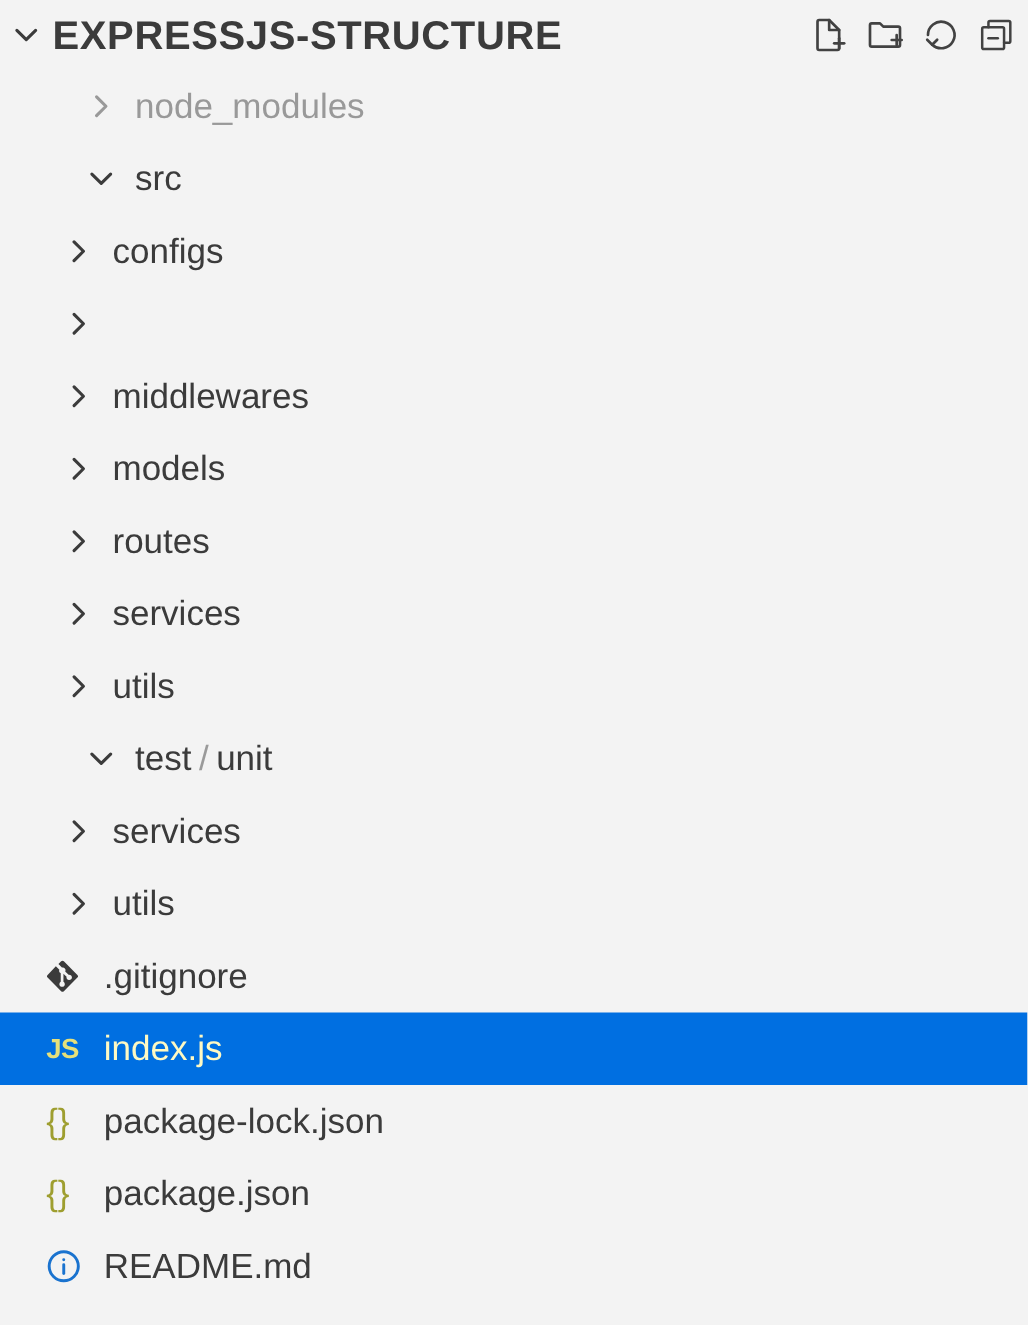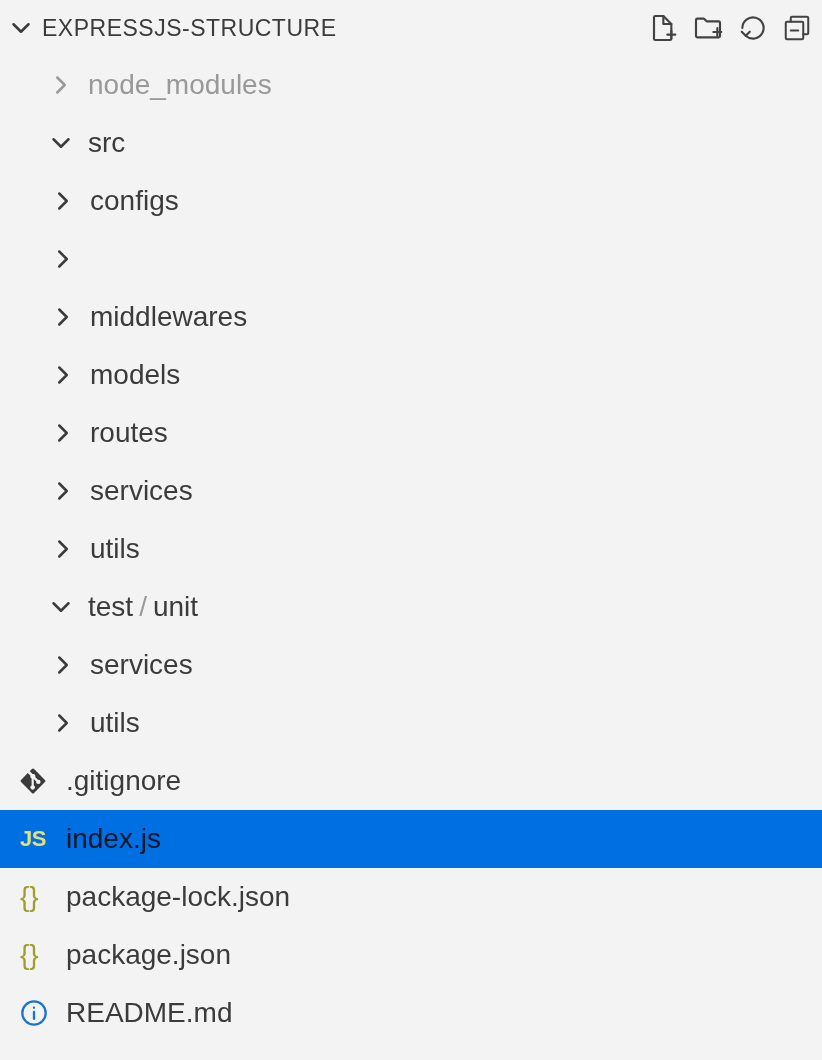--- a/index.html
+++ b/index.html
@@ -18,22 +18,22 @@
       padding: 0 10px 0 6px;
     }
     .header-left {
       display: flex;
       align-items: center;
       gap: 6px;
       flex: 1;
       min-width: 0;
     }
     .header-title {
-      font-weight: 400;
-      font-size: 23px;
+      font-weight: 700;
+      font-size: 32px;
       letter-spacing: 0.5px;
       color: #3b3b3b;
       white-space: nowrap;
     }
     .header-actions {
       display: flex;
       align-items: center;
       gap: 14px;
       color: #424242;
     }
@@ -50,26 +50,26 @@
       font-size: 28px;
       cursor: pointer;
       white-space: nowrap;
     }
     .row .label { margin-left: 12px; }
     .row.dim .label { color: #999999; }
     .row.selected {
       background: #006fe1;
       color: #ffffff;
     }
-    .row.selected .label { color: #0f172a; }
+    .row.selected .label { color: #fef9c3; }
     .row.selected .js-badge { color: #e6e07a; }
 
-    .indent-1 { padding-left: 46px; }
+    .indent-1 { padding-left: 46px; margin-left: 20px; }
     .indent-2 { padding-left: 48px; }
-    .indent-file { padding-left: 20px; }
+    .indent-file { padding-left: 37px; }
 
     .sep {
       color: #9a9a9a;
       padding: 0 6px;
       font-size: 28px;
     }
     .icon-slot {
       width: 34px;
       display: inline-flex;
       justify-content: flex-start;

